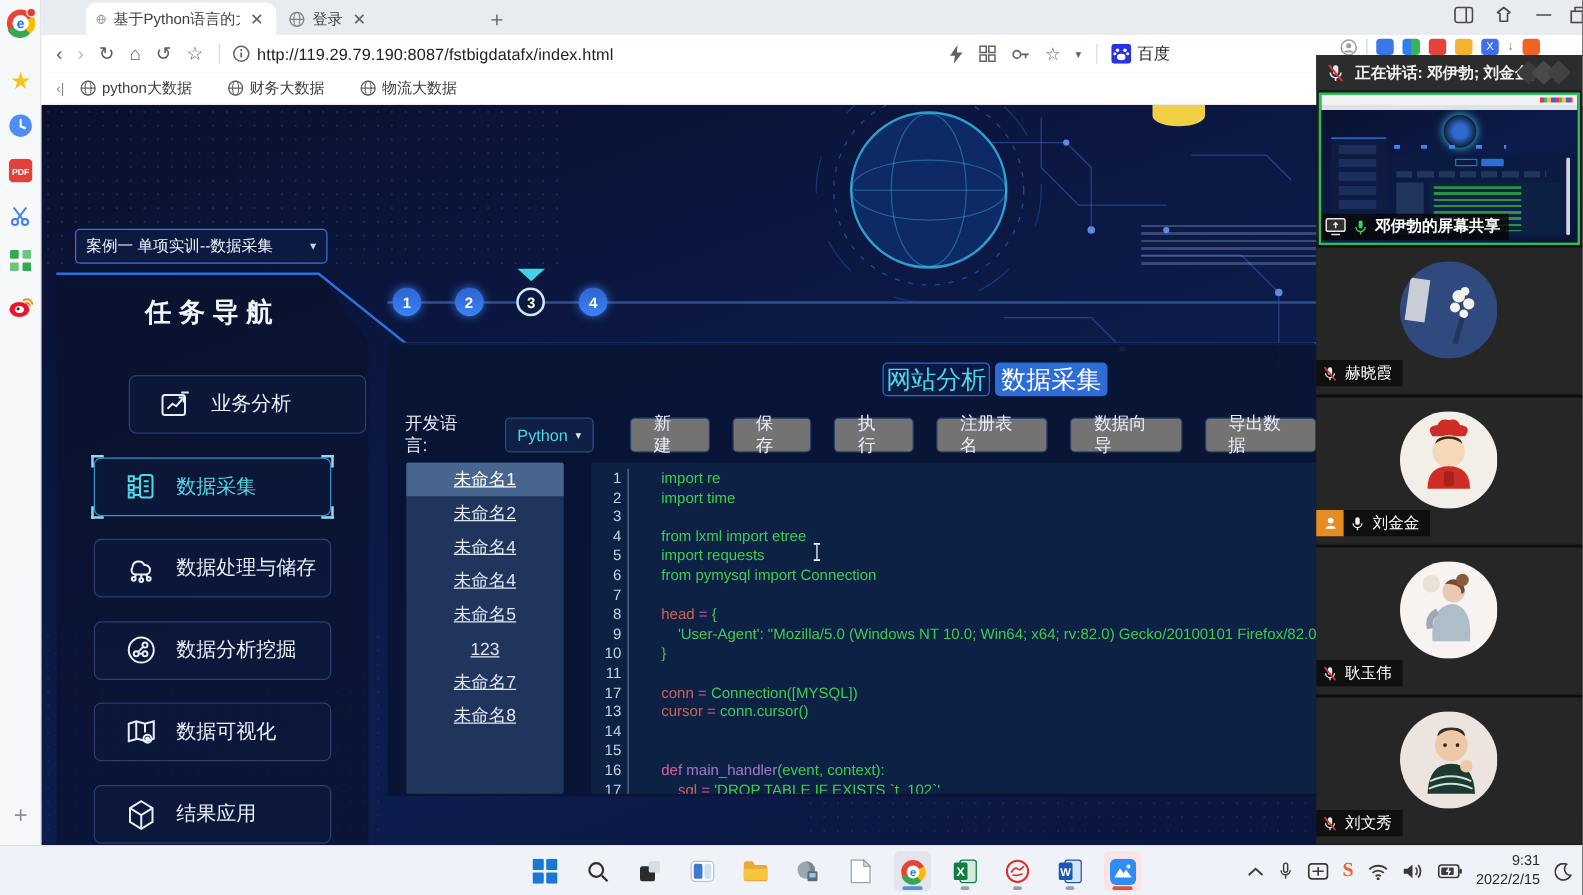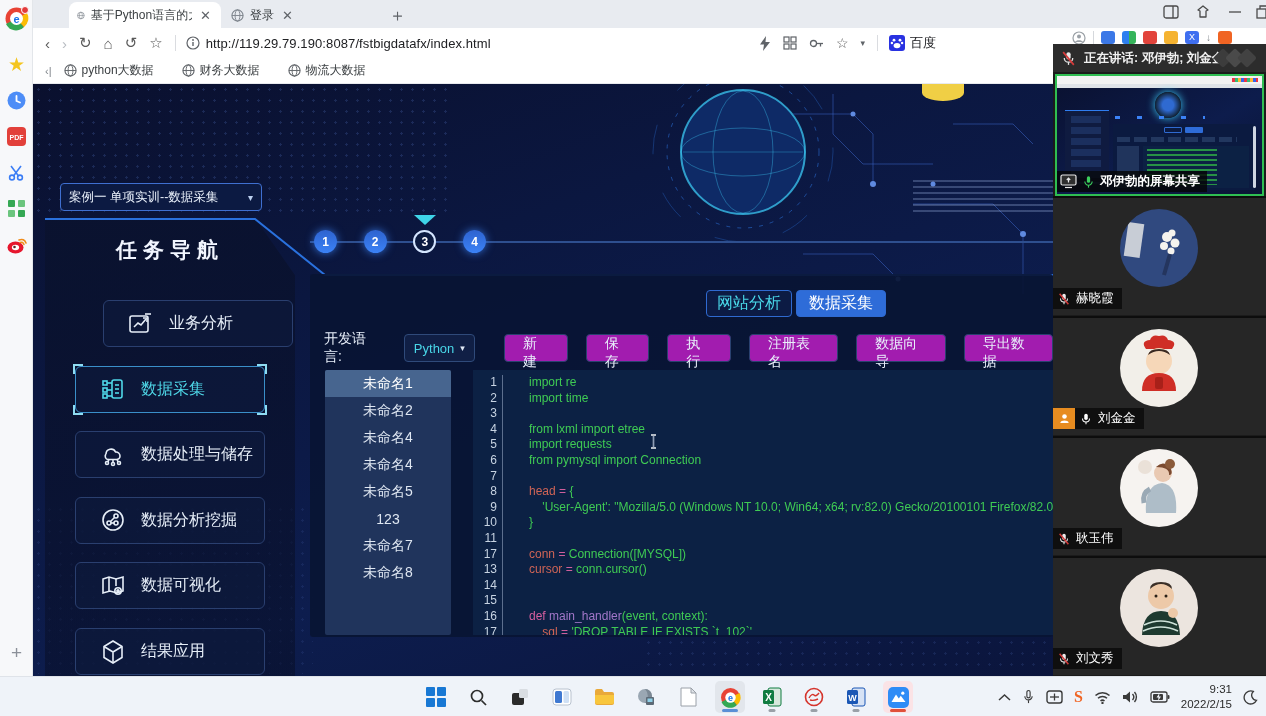--- a/index.html
+++ b/index.html
@@ -40,28 +40,28 @@
   .navitem.active .corner{display:block;}
   .c-tl{left:-3px;top:-3px;border-left:2px solid #8fdcf2;border-top:2px solid #8fdcf2;}
   .c-tr{right:-3px;top:-3px;border-right:2px solid #8fdcf2;border-top:2px solid #8fdcf2;}
   .c-bl{left:-3px;bottom:-3px;border-left:2px solid #8fdcf2;border-bottom:2px solid #8fdcf2;}
   .c-br{right:-3px;bottom:-3px;border-right:2px solid #8fdcf2;border-bottom:2px solid #8fdcf2;}
   .stepline{left:277px;top:157px;width:743px;height:2px;background:#2e4f8f;}
   .stepc{position:absolute;top:146px;width:23px;height:23px;border-radius:50%;background:linear-gradient(180deg,#2e63cf,#3b82f6);color:#fff;font-size:12px;font-weight:bold;display:flex;align-items:center;justify-content:center;box-shadow:0 0 8px rgba(59,130,246,.8);}
   .stepc.cur{background:#0b1a40;border:2px solid #d5e6ff;box-shadow:none;}
   .steptri{position:absolute;top:131px;width:0;height:0;border-left:11px solid transparent;border-right:11px solid transparent;border-top:10px solid #3fd4e8;}
   .cpanel{left:277px;top:190px;width:743px;height:363px;background:rgba(9,20,52,.93);border-radius:3px;}
-  .ptab{position:absolute;top:16px;height:27px;border-radius:4px;display:flex;align-items:center;justify-content:center;font-size:16px;}
+  .ptab{position:absolute;top:16px;height:27px;border-radius:4px;display:flex;align-items:center;justify-content:center;font-size:20px;}
   .ptab.ghost{background:#0c1b44;border:1px solid #2f6ad1;color:#49d7e8;}
   .ptab.solid{background:#2e6cd8;color:#fff;}
   .toolrow{position:absolute;left:14px;top:56px;display:flex;align-items:center;gap:29px;color:#e9f0fb;font-size:14px;}
   .langsel{width:74px;height:28px;background:#101f45;border:1px solid #2f4a7a;border-radius:4px;color:#49d7e8;font-size:13px;display:flex;align-items:center;justify-content:center;gap:6px;}
-  .tbtn{height:28px;padding:0 18px;background:#a21caf;border:1px solid #2a416f;border-radius:4px;color:#e9f0fb;font-size:14px;display:flex;}
+  .tbtn{height:28px;padding:0 18px;background:#737373;border:1px solid #2a416f;border-radius:4px;color:#e9f0fb;font-size:14px;display:flex;align-items:center;}
   .filelist{position:absolute;left:15px;top:96px;width:126px;height:265px;background:#20345c;border-radius:2px;overflow:hidden;}
-  .fitem{height:27px;display:flex;align-items:center;justify-content:center;color:#dfe7f2;font-size:14px;}
+  .fitem{height:27px;display:flex;align-items:center;justify-content:center;color:#dfe7f2;font-size:14px;text-decoration:underline;}
   .fitem.sel{background:#47658f;color:#fff;}
   .editor{position:absolute;left:163px;top:96px;width:580px;height:265px;background:#0c2144;overflow:hidden;}
   .cline{display:flex;height:15.6px;line-height:15.6px;font-family:"DejaVu Sans Mono",monospace;font-size:12px;}
   .lnum{width:30px;text-align:right;padding-right:5px;color:#c7d3e2;border-right:1px solid #5d6f8e;flex:none;}
   .ctext{padding-left:26px;white-space:pre;color:#3fcb54;}
   .c-def{color:#d75f9f;} .c-var{color:#cf6456;} .c-op{color:#cf5f9c;} .c-name{color:#a277c9;}
   .ibeam{position:absolute;left:616px;top:350px;width:9px;height:15px;}
 
   
   .meet{left:1053px;top:44px;width:213px;height:632px;background:#1b1b1b;z-index:6;}

